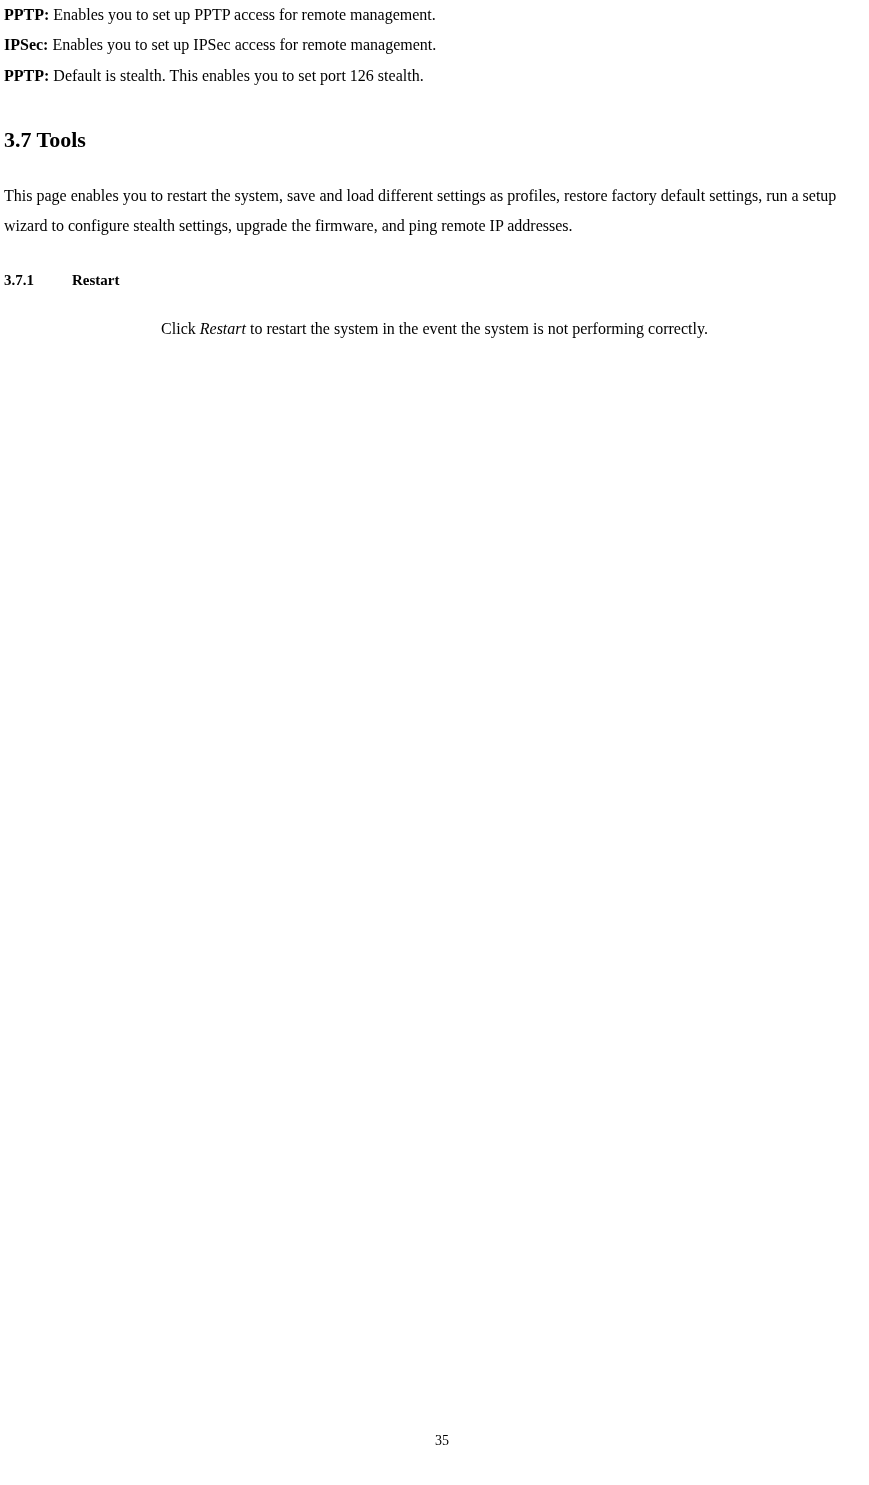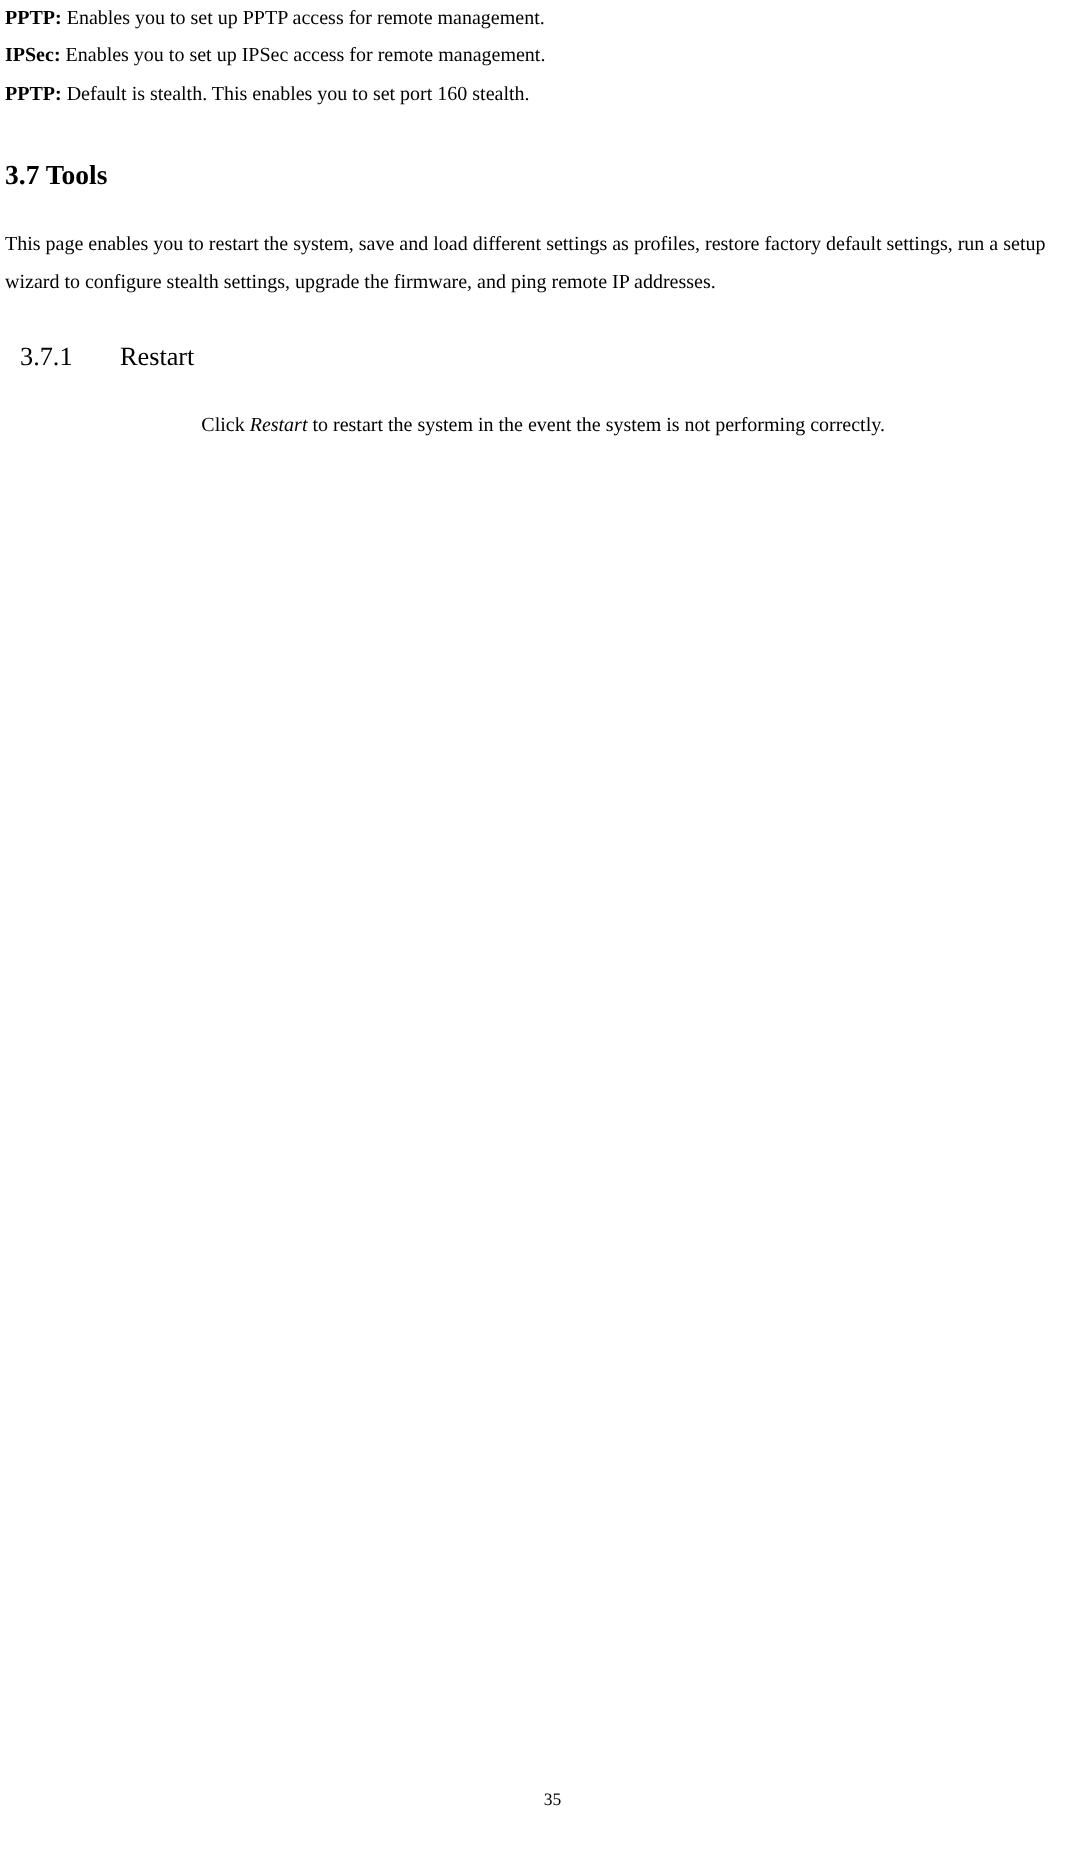--- a/index.html
+++ b/index.html
@@ -25,23 +25,23 @@
     }
     .def-label {
       font-weight: bold;
     }
     h2.section {
       font-size: 22px;
       font-weight: bold;
       margin: 28px 0 20px 0;
     }
     h3.subsection {
-      font-size: 21px;
-      font-weight: normal;
-      margin: 24px 0 20px 12px;
+      font-size: 15px;
+      font-weight: bold;
+      margin: 24px 0 20px 0;
     }
     .subsection-num {
       display: inline-block;
       margin-right: 38px;
     }
     .intro-para {
       margin: 0;
     }
     .restart-para {
       margin: 0;
@@ -67,21 +67,21 @@
 
   <p class="def-line">
     <span class="def-label">PPTP:</span><span> Enables you to set up PPTP access for remote management.</span>
   </p>
 
   <p class="def-line">
     <span class="def-label">IPSec:</span><span> Enables you to set up IPSec access for remote management.</span>
   </p>
 
   <p class="def-line">
-    <span class="def-label">PPTP:</span><span> Default is stealth.    This enables you to set port 160 stealth.</span>
+    <span class="def-label">PPTP:</span><span> Default is stealth.    This enables you to set port 126 stealth.</span>
   </p>
 
   <h2 class="section">3.7 Tools</h2>
 
   <p class="intro-para">This page enables you to restart the system, save and load different settings as profiles, restore factory default settings, run a setup wizard to configure stealth settings, upgrade the firmware, and ping remote IP addresses.</p>
 
   <h3 class="subsection">
     <span class="subsection-num">3.7.1</span><span>Restart</span>
   </h3>
 

